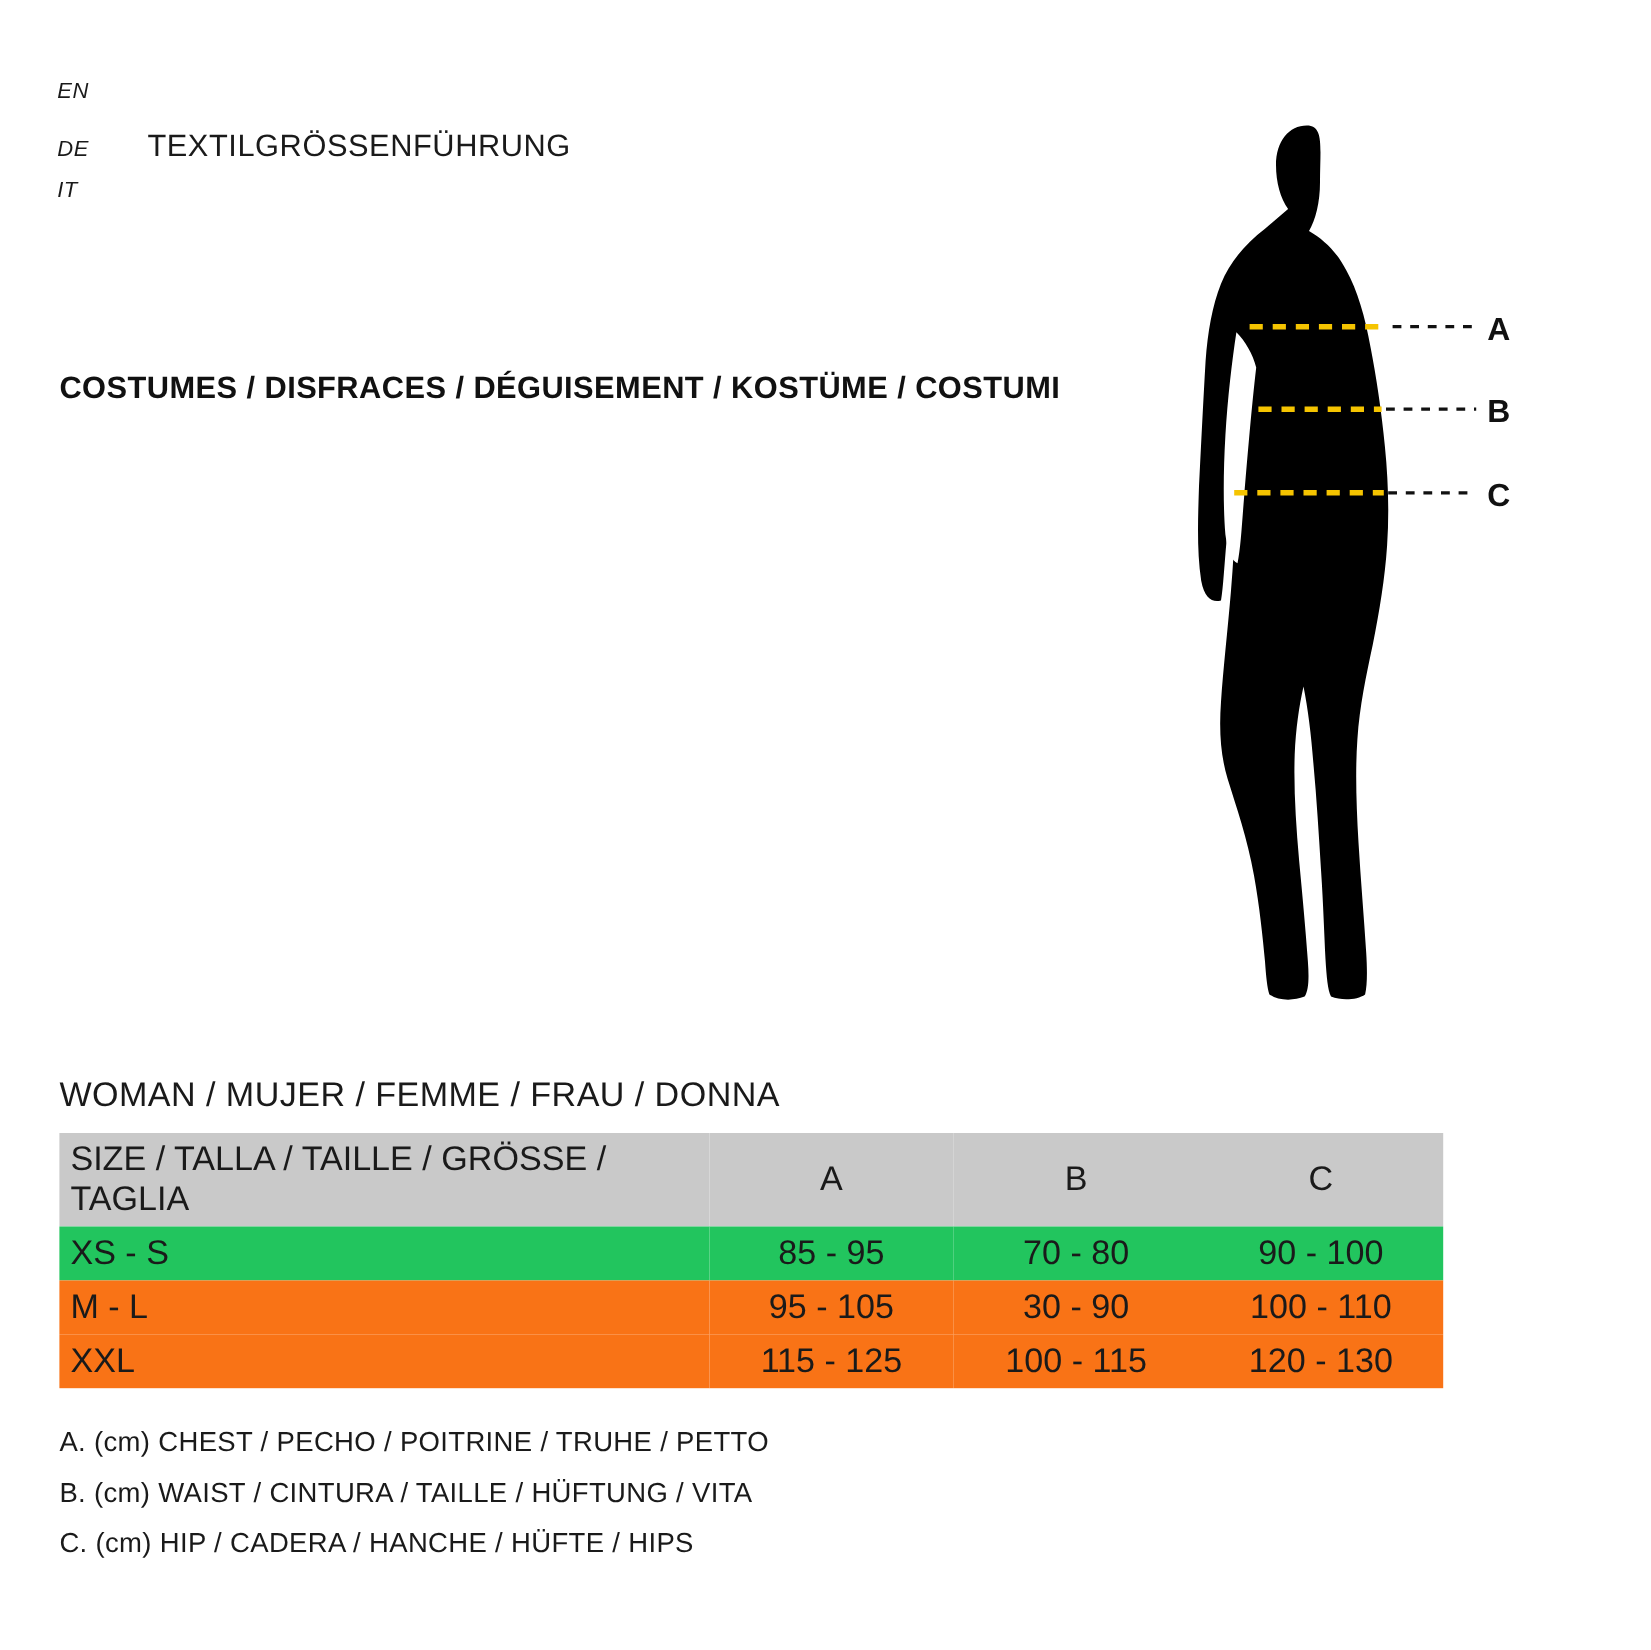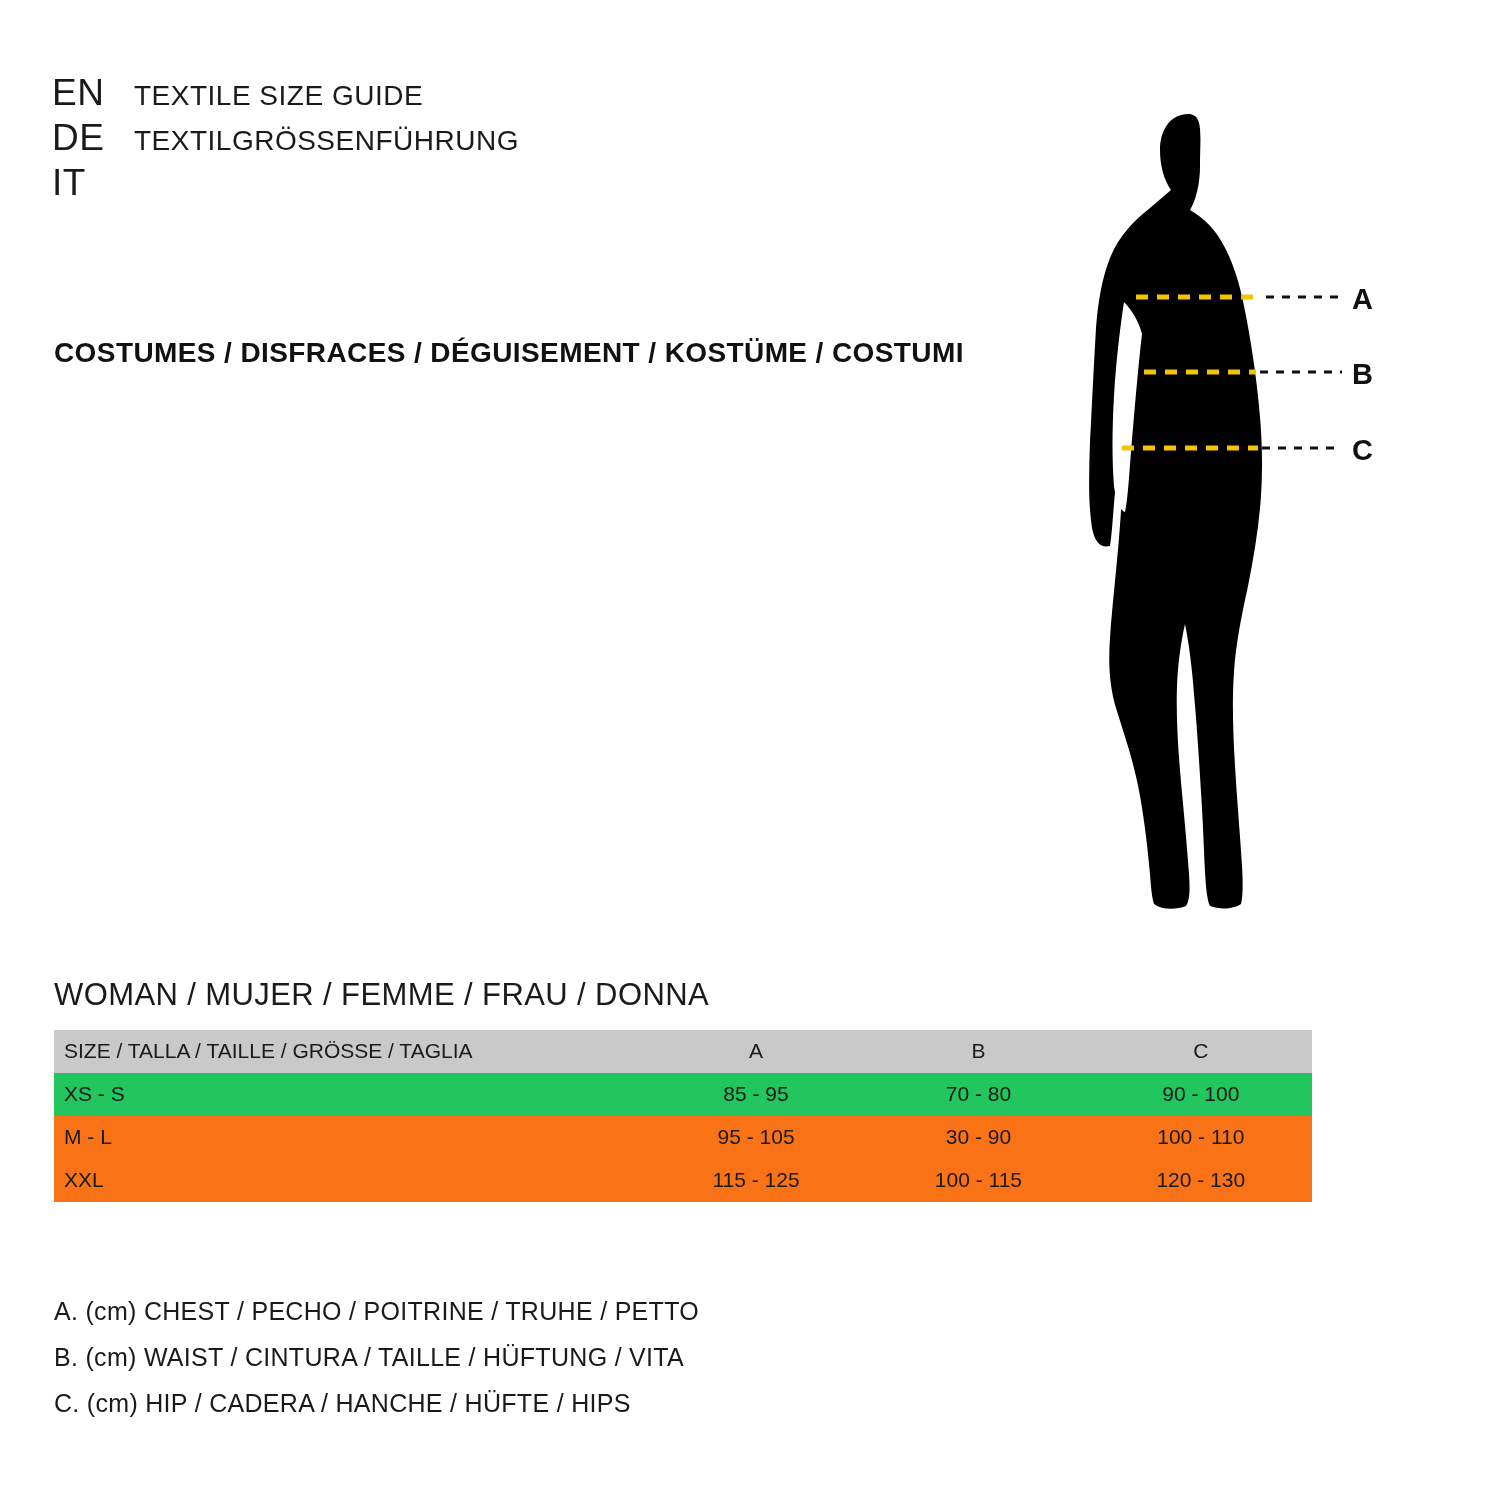--- a/index.html
+++ b/index.html
@@ -23,23 +23,24 @@
     top: 72px;
     width: 980px;
   }
   .lang-row {
     display: flex;
     align-items: baseline;
     height: 45px;
   }
   .lang-code {
     width: 82px;
-    font-size: 37px;
+    font-size: 20px;
     letter-spacing: 0.5px;
     color: #1a1a1a;
+    font-style: italic;
   }
   .lang-text {
     font-size: 28px;
     letter-spacing: 0.5px;
     color: #1a1a1a;
   }
   .cat-title {
     position: absolute;
     left: 54px;
     top: 337px;
@@ -69,21 +70,21 @@
     font-size: 31px;
     letter-spacing: 0.4px;
     color: #1a1a1a;
   }
   table.size-table {
     position: absolute;
     left: 54px;
     top: 1030px;
     width: 1258px;
     border-collapse: collapse;
-    font-size: 21px;
+    font-size: 31px;
     color: #1a1a1a;
   }
   table.size-table th,
   table.size-table td {
     text-align: left;
     padding: 6px 10px 7px 10px;
     font-weight: normal;
     height: 30px;
     vertical-align: middle;
   }
@@ -113,21 +114,20 @@
     height: 46px;
     color: #1a1a1a;
   }
 </style>
 </head>
 <body>
 
 <div class="lang-block">
   <div class="lang-row">
     <span class="lang-code">EN</span>
-    <span class="lang-text">TEXTILE SIZE GUIDE</span>
   </div>
   <div class="lang-row">
     <span class="lang-code">DE</span>
     <span class="lang-text">TEXTILGRÖSSENFÜHRUNG</span>
   </div>
   <div class="lang-row">
     <span class="lang-code">IT</span>
   </div>
 </div>
 

